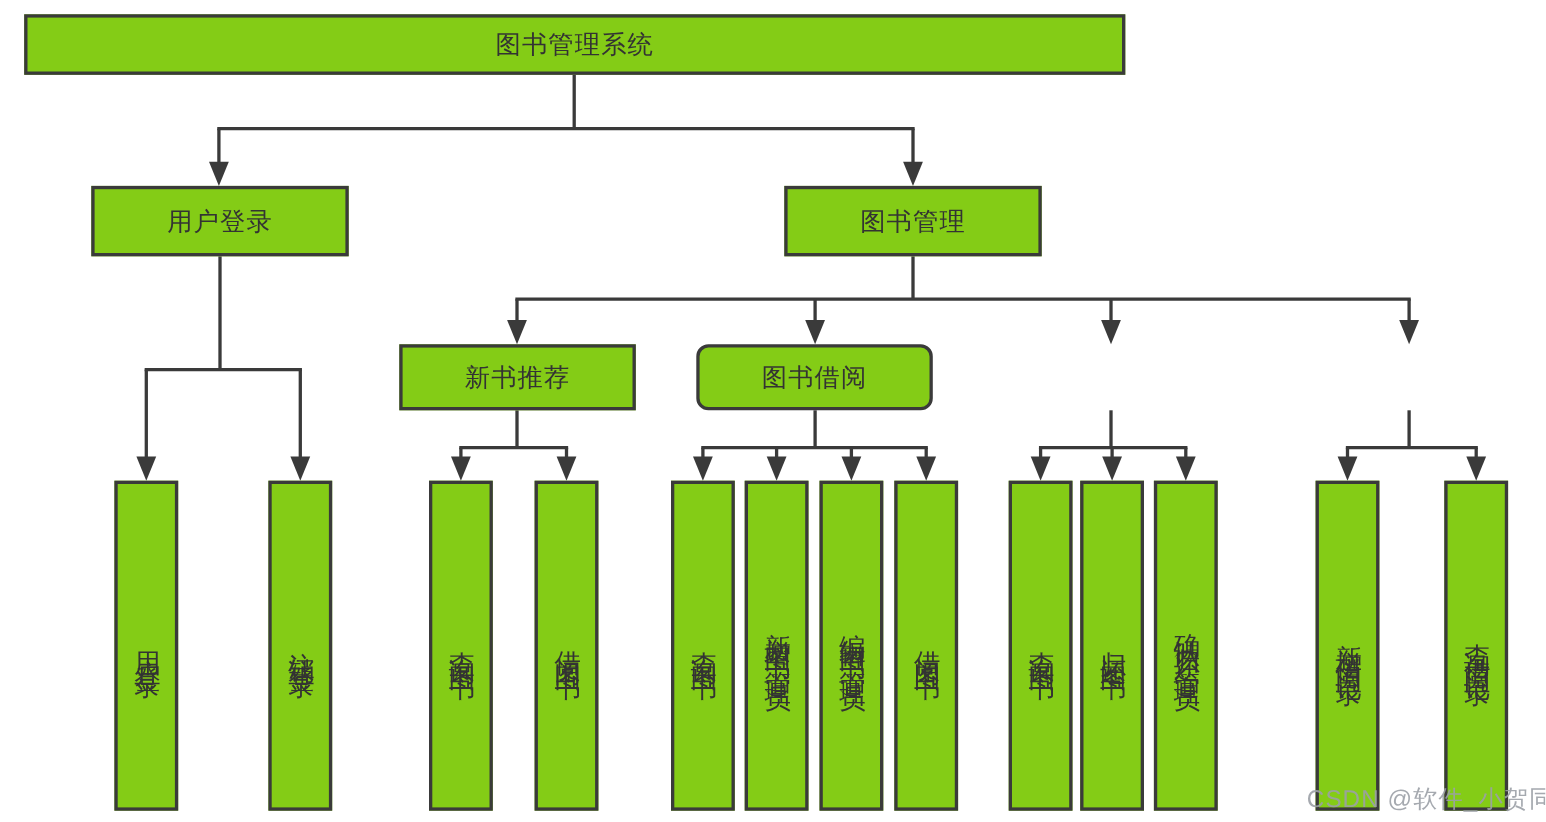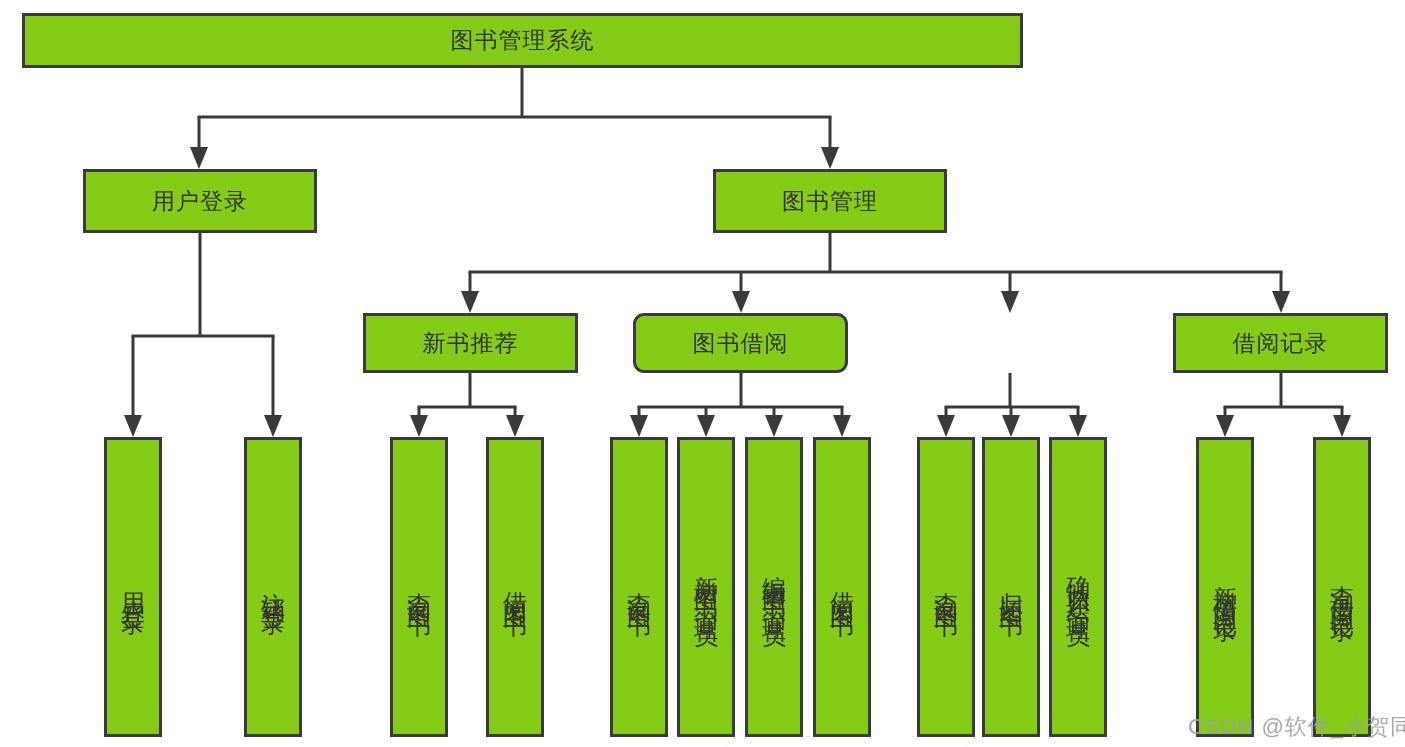--- a/index.html
+++ b/index.html
@@ -139,21 +139,20 @@
     </g>
   </svg>
 
   <div class="node root">图书管理系统</div>
 
   <div class="node lvl1" style="left:83px;">用户登录</div>
   <div class="node lvl1" style="left:713px;">图书管理</div>
 
   <div class="node lvl2" style="left:363px;">新书推荐</div>
   <div class="node lvl2" style="left:633px;border-radius:11px;">图书借阅</div>
-  <div class="node lvl2" style="left:1173px;">借阅记录</div>
 
   <div class="node leaf" style="left:104px;">
     <span>用户登录</span>
   </div>
   <div class="node leaf" style="left:244px;">
     <span>注销登录</span>
   </div>
 
   <div class="node leaf" style="left:390px;">
     <span>查询图书</span>

